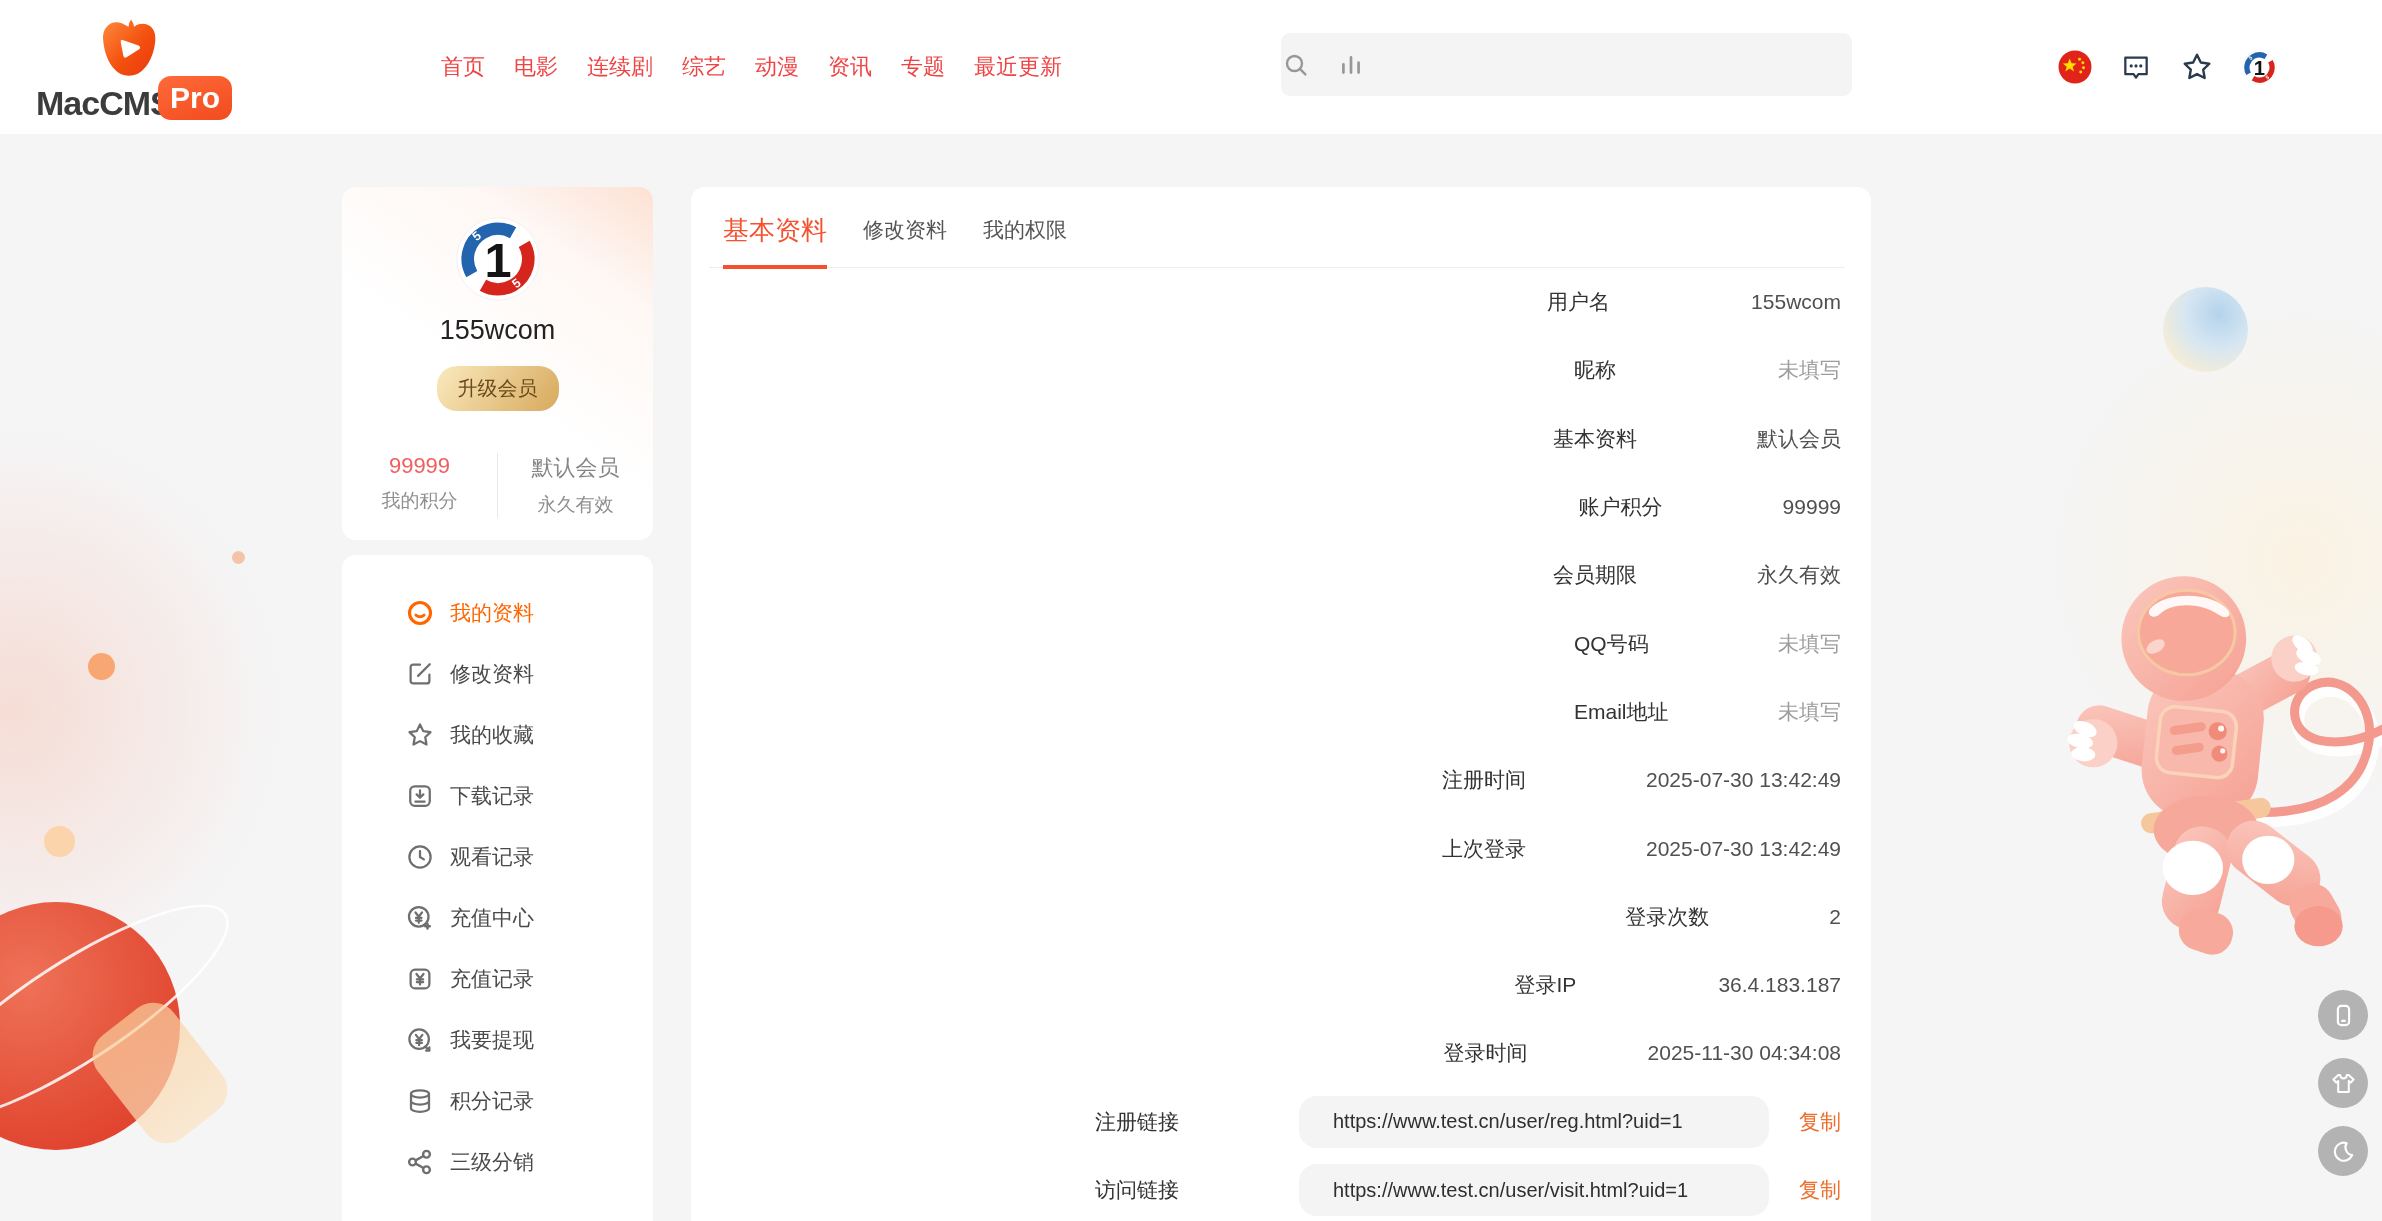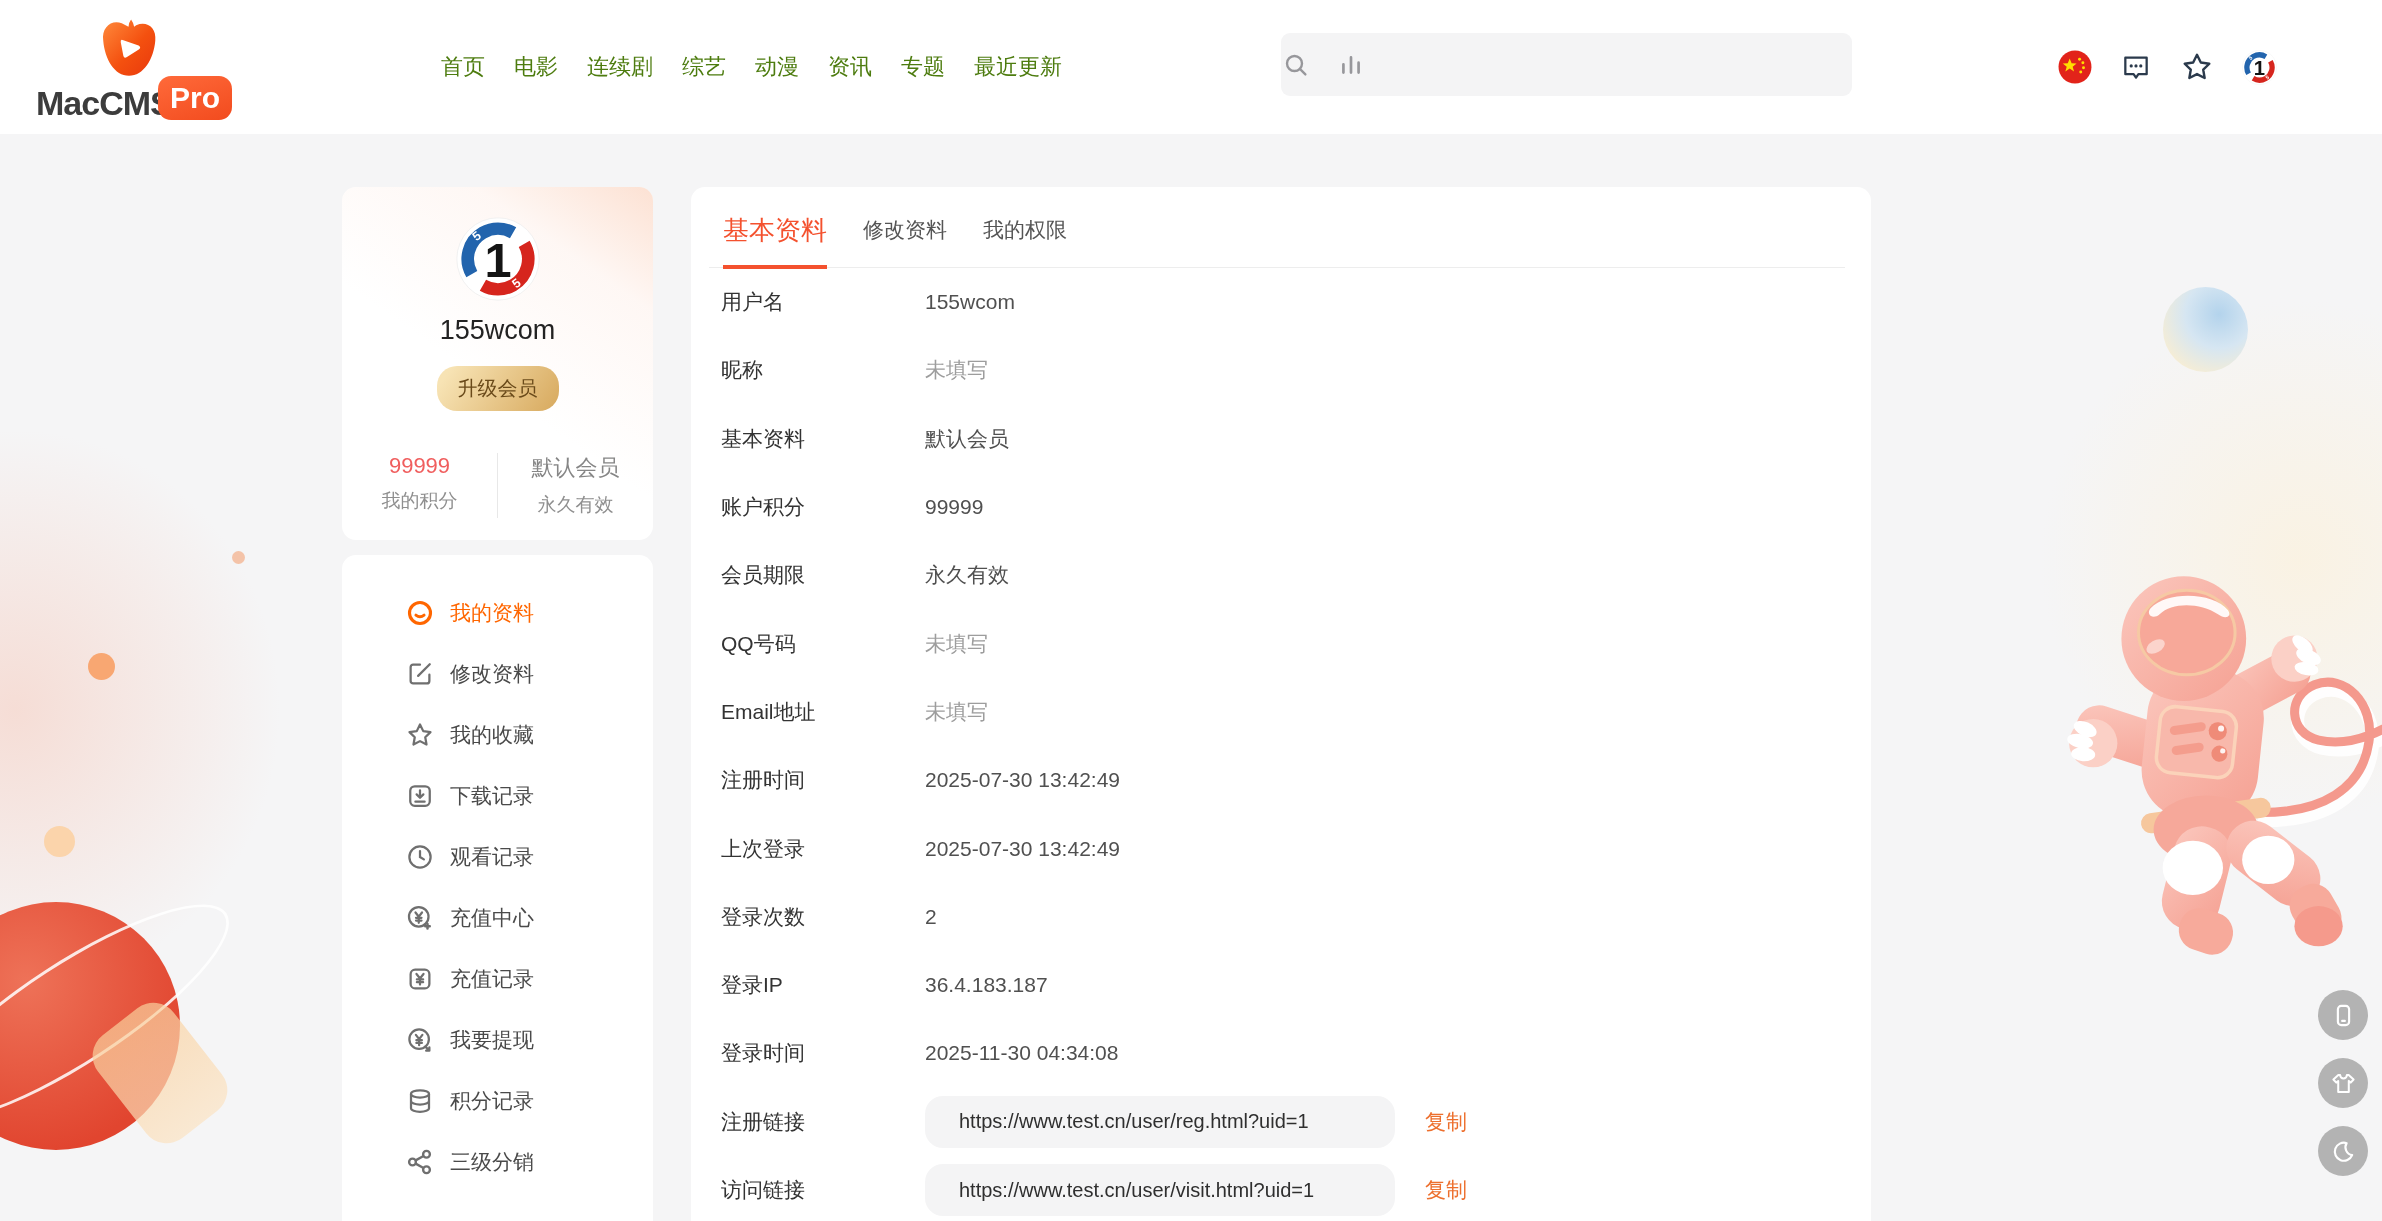--- a/index.html
+++ b/index.html
@@ -10,21 +10,21 @@
 
   
   .site-header{position:absolute;top:0;left:0;right:0;height:134px;background:#fff;z-index:5;}
   .logo{position:absolute;left:36px;top:10px;width:210px;height:116px;}
   .logo .carrot{position:absolute;left:60px;top:6px;width:66px;height:68px;}
   .brand-text{position:absolute;left:0;top:74px;font-size:34px;font-weight:bold;color:#3c3c3c;letter-spacing:-1px;}
   .brand-badge{position:absolute;left:122px;top:66px;width:74px;height:44px;border-radius:13px;
       background:linear-gradient(160deg,#ff6a3a,var(--brand-badge,#f24b1e));color:#fff;font-size:30px;font-weight:bold;
       display:flex;align-items:center;justify-content:center;}
   .main-nav{position:absolute;left:441px;top:0;height:134px;display:flex;align-items:center;gap:29px;}
-  .nav-item{font-size:22px;color:#4d7c0f;cursor:pointer;white-space:nowrap;}
+  .nav-item{font-size:22px;color:#ef4444;cursor:pointer;white-space:nowrap;}
   .search-box{position:absolute;left:1281px;top:33px;width:571px;height:63px;border-radius:9px;
       background:#f4f4f5;display:flex;align-items:center;}
   .search-box input{flex:1;height:100%;border:none;outline:none;background:transparent;
       padding:0 20px 0 34px;font-size:21px;color:#555;font-family:inherit;}
   .search-box input::placeholder{color:#bcbcbe;}
   .search-actions{display:flex;align-items:center;gap:26px;padding-right:28px;color:#97979b;}
   .icon-search{width:30px;height:30px;}
   .icon-rank{width:28px;height:28px;}
   .header-right{position:absolute;left:2058px;top:0;height:134px;display:flex;align-items:center;gap:28px;}
   .hbtn{cursor:pointer;color:#2b3a4c;}
@@ -77,21 +77,21 @@
   .menu-item .label{font-size:21px;color:#4a4a4a;}
   .menu-item.active{color:var(--menu-active,#ff6600);}
   .menu-item.active .label{color:var(--menu-active,#ff6600);}
 
   .main-card{left:691px;top:187px;width:1180px;height:1100px;}
   .tabs{position:absolute;top:0;left:18px;right:26px;height:80px;border-bottom:1px solid #ededed;
       display:flex;align-items:flex-end;gap:36px;padding-left:14px;}
   .tab{font-size:21px;color:#555;padding-bottom:21px;border-bottom:4px solid transparent;margin-bottom:-2px;cursor:pointer;}
   .tab.active{font-size:26px;color:var(--accent,#f4512e);padding-bottom:17px;border-bottom-color:var(--accent,#f4512e);}
   .rows{position:absolute;top:81px;left:30px;right:30px;}
-  .row{height:68.3px;display:flex;align-items:center;}
+  .row{height:68.3px;display:flex;align-items:center;justify-content:flex-end;}
   .row .rlabel{width:204px;flex:none;font-size:21px;color:#333;}
   .row .rvalue{font-size:21px;color:#505050;}
   .row .rvalue.muted{color:#9d9d9d;}
   .link-pill{width:470px;height:52px;border-radius:18px;background:#f4f4f5;display:flex;align-items:center;
       padding-left:34px;box-sizing:border-box;cursor:text;}
   .link-pill .url{font-size:20px;color:#2f2f2f;}
   .copy-link{margin-left:30px;font-size:21px;color:var(--copy-orange,#ed6f2d);cursor:pointer;}
 
   
   .float-stack{position:absolute;left:2318px;top:990px;display:flex;flex-direction:column;gap:18px;z-index:6;}

